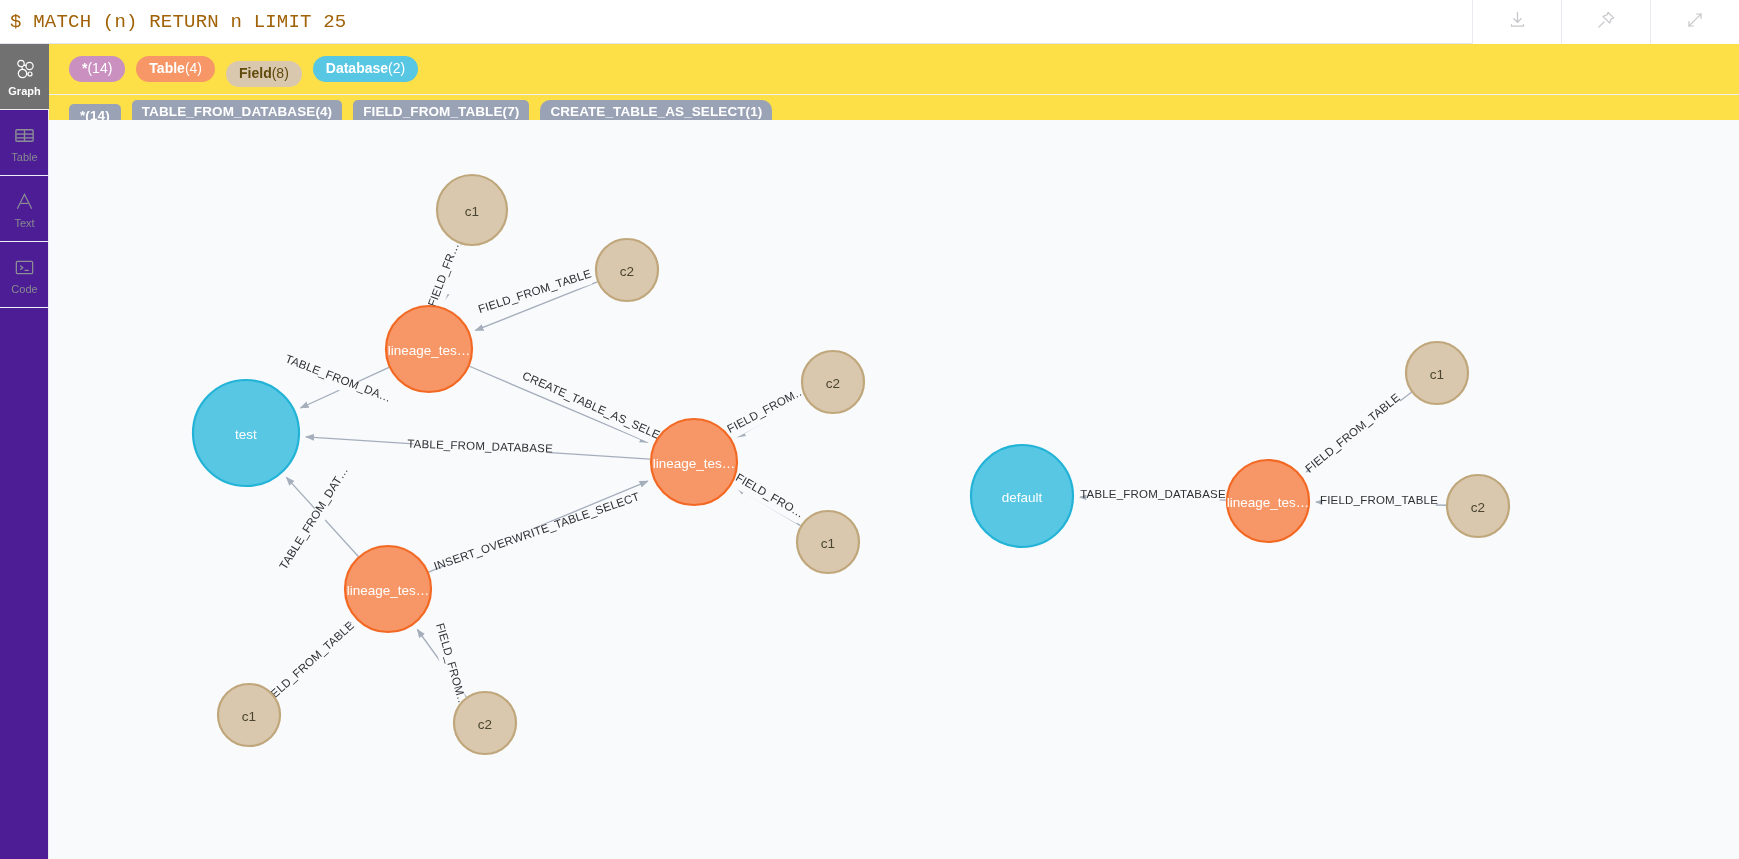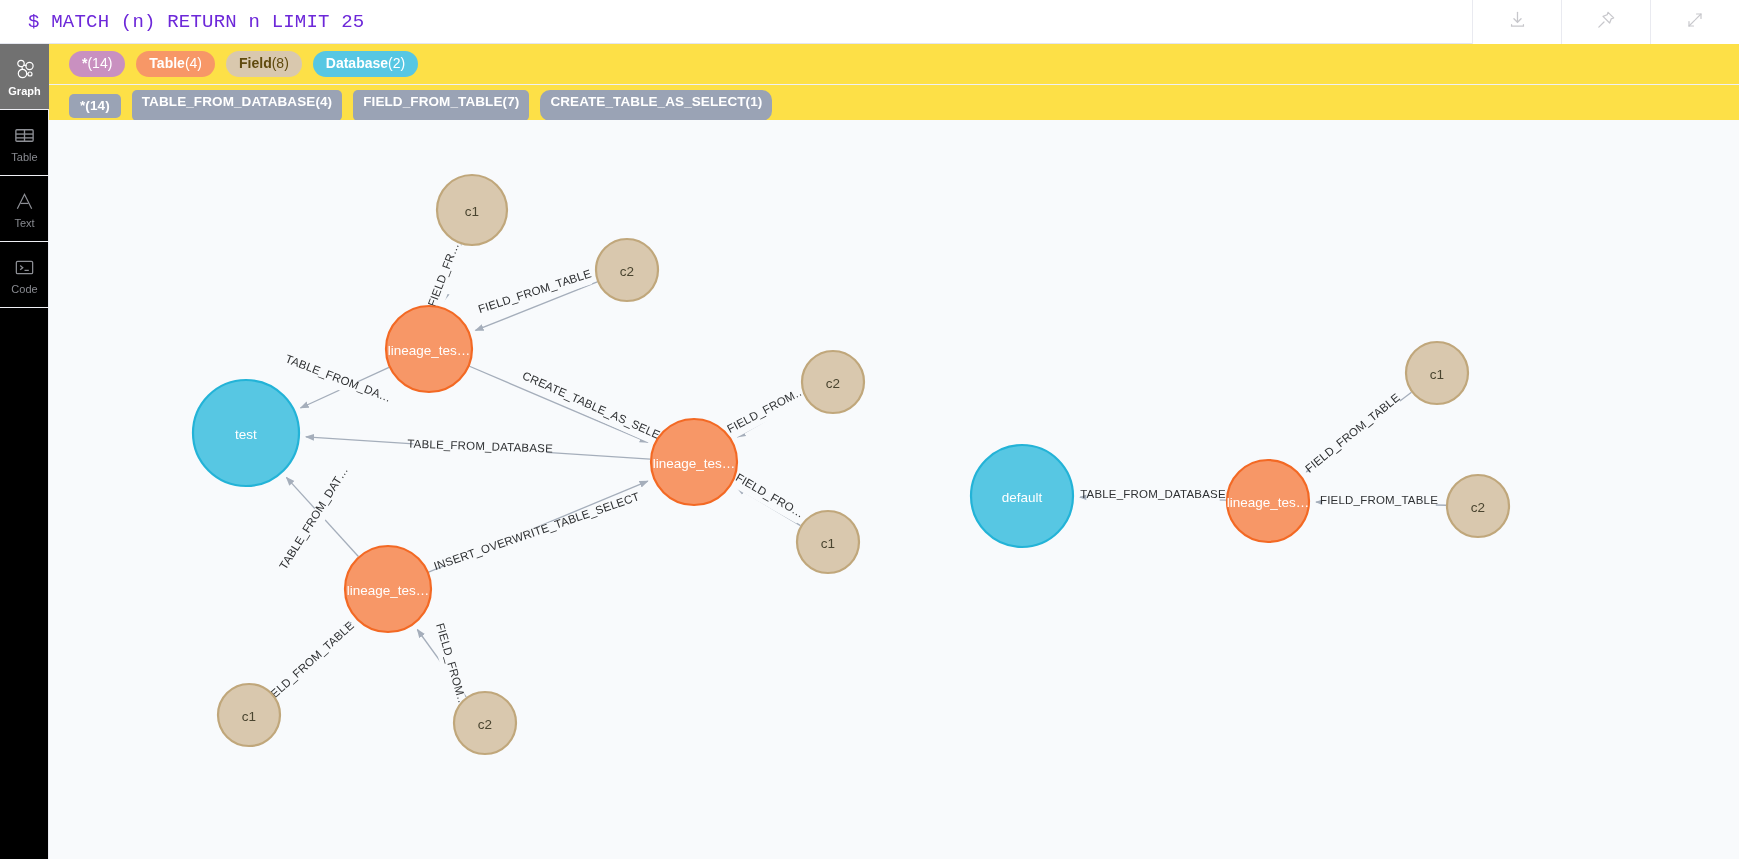--- a/index.html
+++ b/index.html
@@ -13,41 +13,41 @@
 
   
   .query-bar {
     position: absolute; top: 0; left: 0; width: 1739px; height: 44px;
     background: #ffffff;
     border-bottom: 1px solid #e4e6ef;
     display: flex; align-items: center;
   }
   .query-text {
     flex: 1 1 auto;
-    padding-left: 28px;
+    padding-left: 10px;
     font-family: "Liberation Mono", monospace;
     font-size: 19px;
-    color: #6d28d9;
+    color: #a16207;
     letter-spacing: .2px;
     white-space: nowrap;
     overflow: hidden;
   }
   .qb-actions { display: flex; height: 44px; flex: 0 0 auto; }
   .qb-btn {
     width: 89px; height: 44px;
     display: flex; align-items: center; justify-content: center;
     border-left: 1px solid #e9eaf0;
     background: #fff;
   }
   .qb-btn svg { opacity: .55; }
 
   
   .rail {
     position: absolute; left: 0; top: 44px; width: 49px; height: 815px;
-    background: #000000;
+    background: #4c1d95;
     border-right: 1px solid #e9eaf0;
     text-align: center;
   }
   .rail-item {
     width: 49px; height: 66px;
     display: flex; flex-direction: column;
     align-items: center; justify-content: center;
     gap: 3px;
     border-bottom: 1px solid #eeeff4;
     color: #888a90;
@@ -207,21 +207,21 @@
   </div>
 
   <div class="chips-zone">
     <div class="chip-row labels">
       <span class="chip" id="lc0" style="background: rgb(201, 144, 192); color: rgb(255, 255, 255);">
         <b>*</b><i>(14)</i>
       </span>
       <span class="chip" id="lc1" style="background: rgb(247, 151, 103); color: rgb(255, 255, 255);">
         <b>Table</b><i>(4)</i>
       </span>
-      <span class="chip" id="lc2" style="background: rgb(217, 200, 174); color: rgb(96, 74, 14);">
+      <span class="chip" id="lc2" style="background: rgb(217, 200, 174); color: rgb(96, 74, 14); margin-top: 10px;">
         <b>Field</b><i>(8)</i>
       </span>
       <span class="chip" id="lc3" style="background: rgb(87, 199, 227); color: rgb(255, 255, 255);">
         <b>Database</b><i>(2)</i>
       </span>
     </div>
     <div class="chip-row rels">
       <span class="chip-rel star" style="background: rgb(154, 163, 181);">*(14)</span>
       <span class="chip-rel" style="background: rgb(154, 163, 181);">TABLE_FROM_DATABASE(4)</span>
       <span class="chip-rel" style="background: rgb(154, 163, 181);">FIELD_FROM_TABLE(7)</span>

